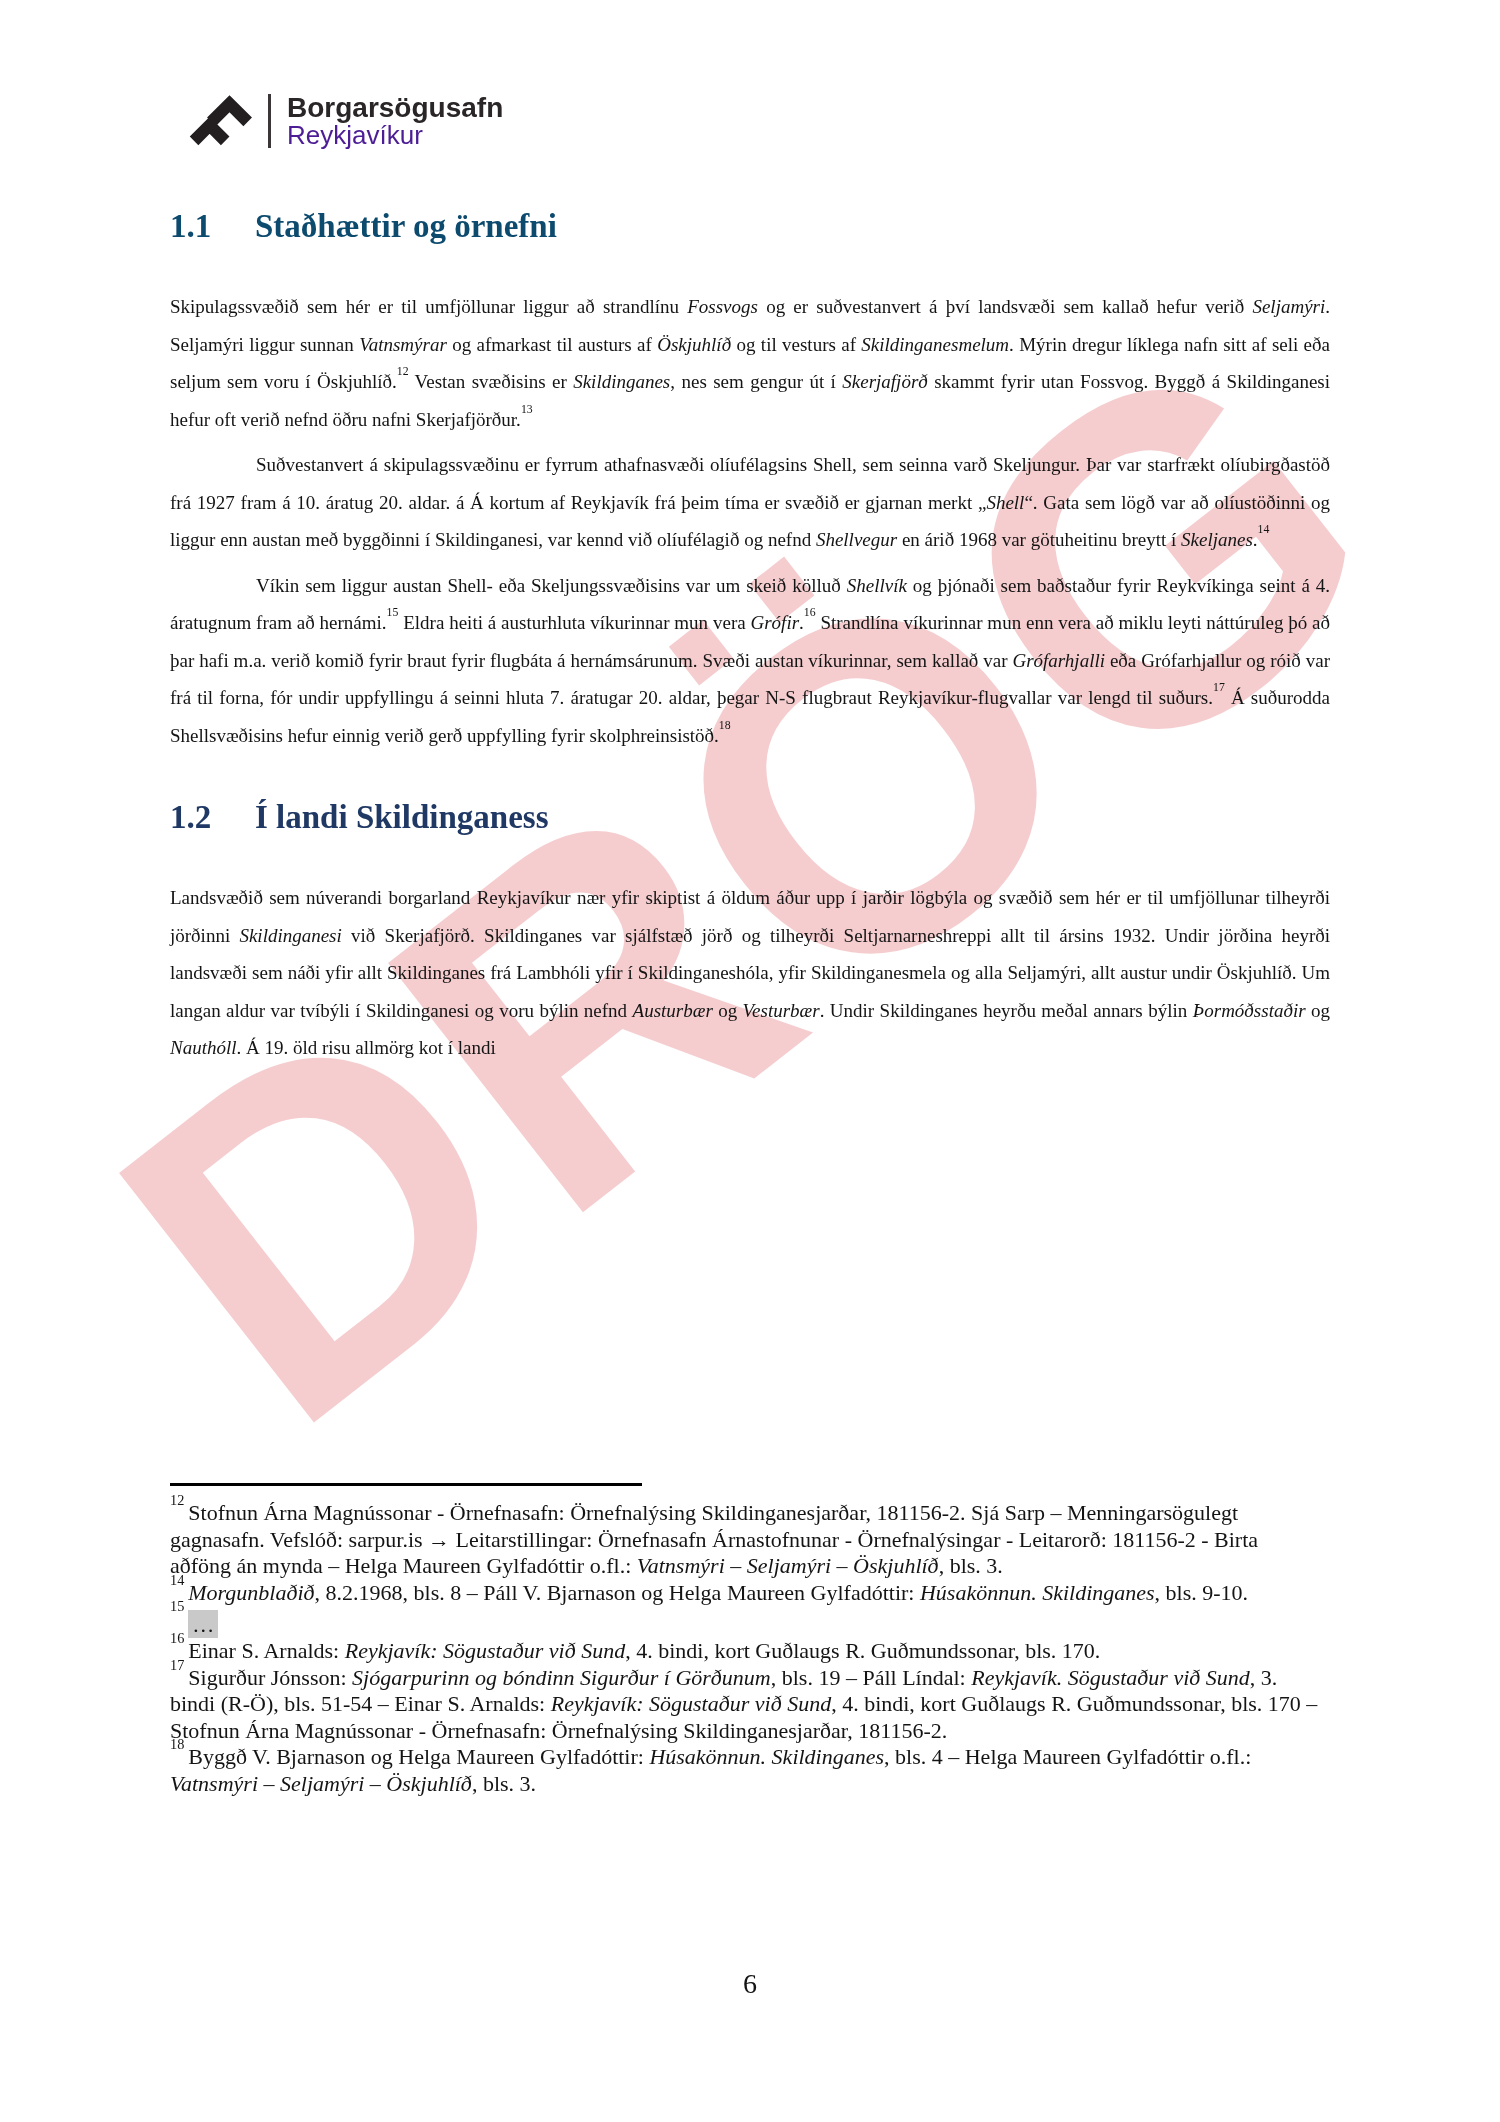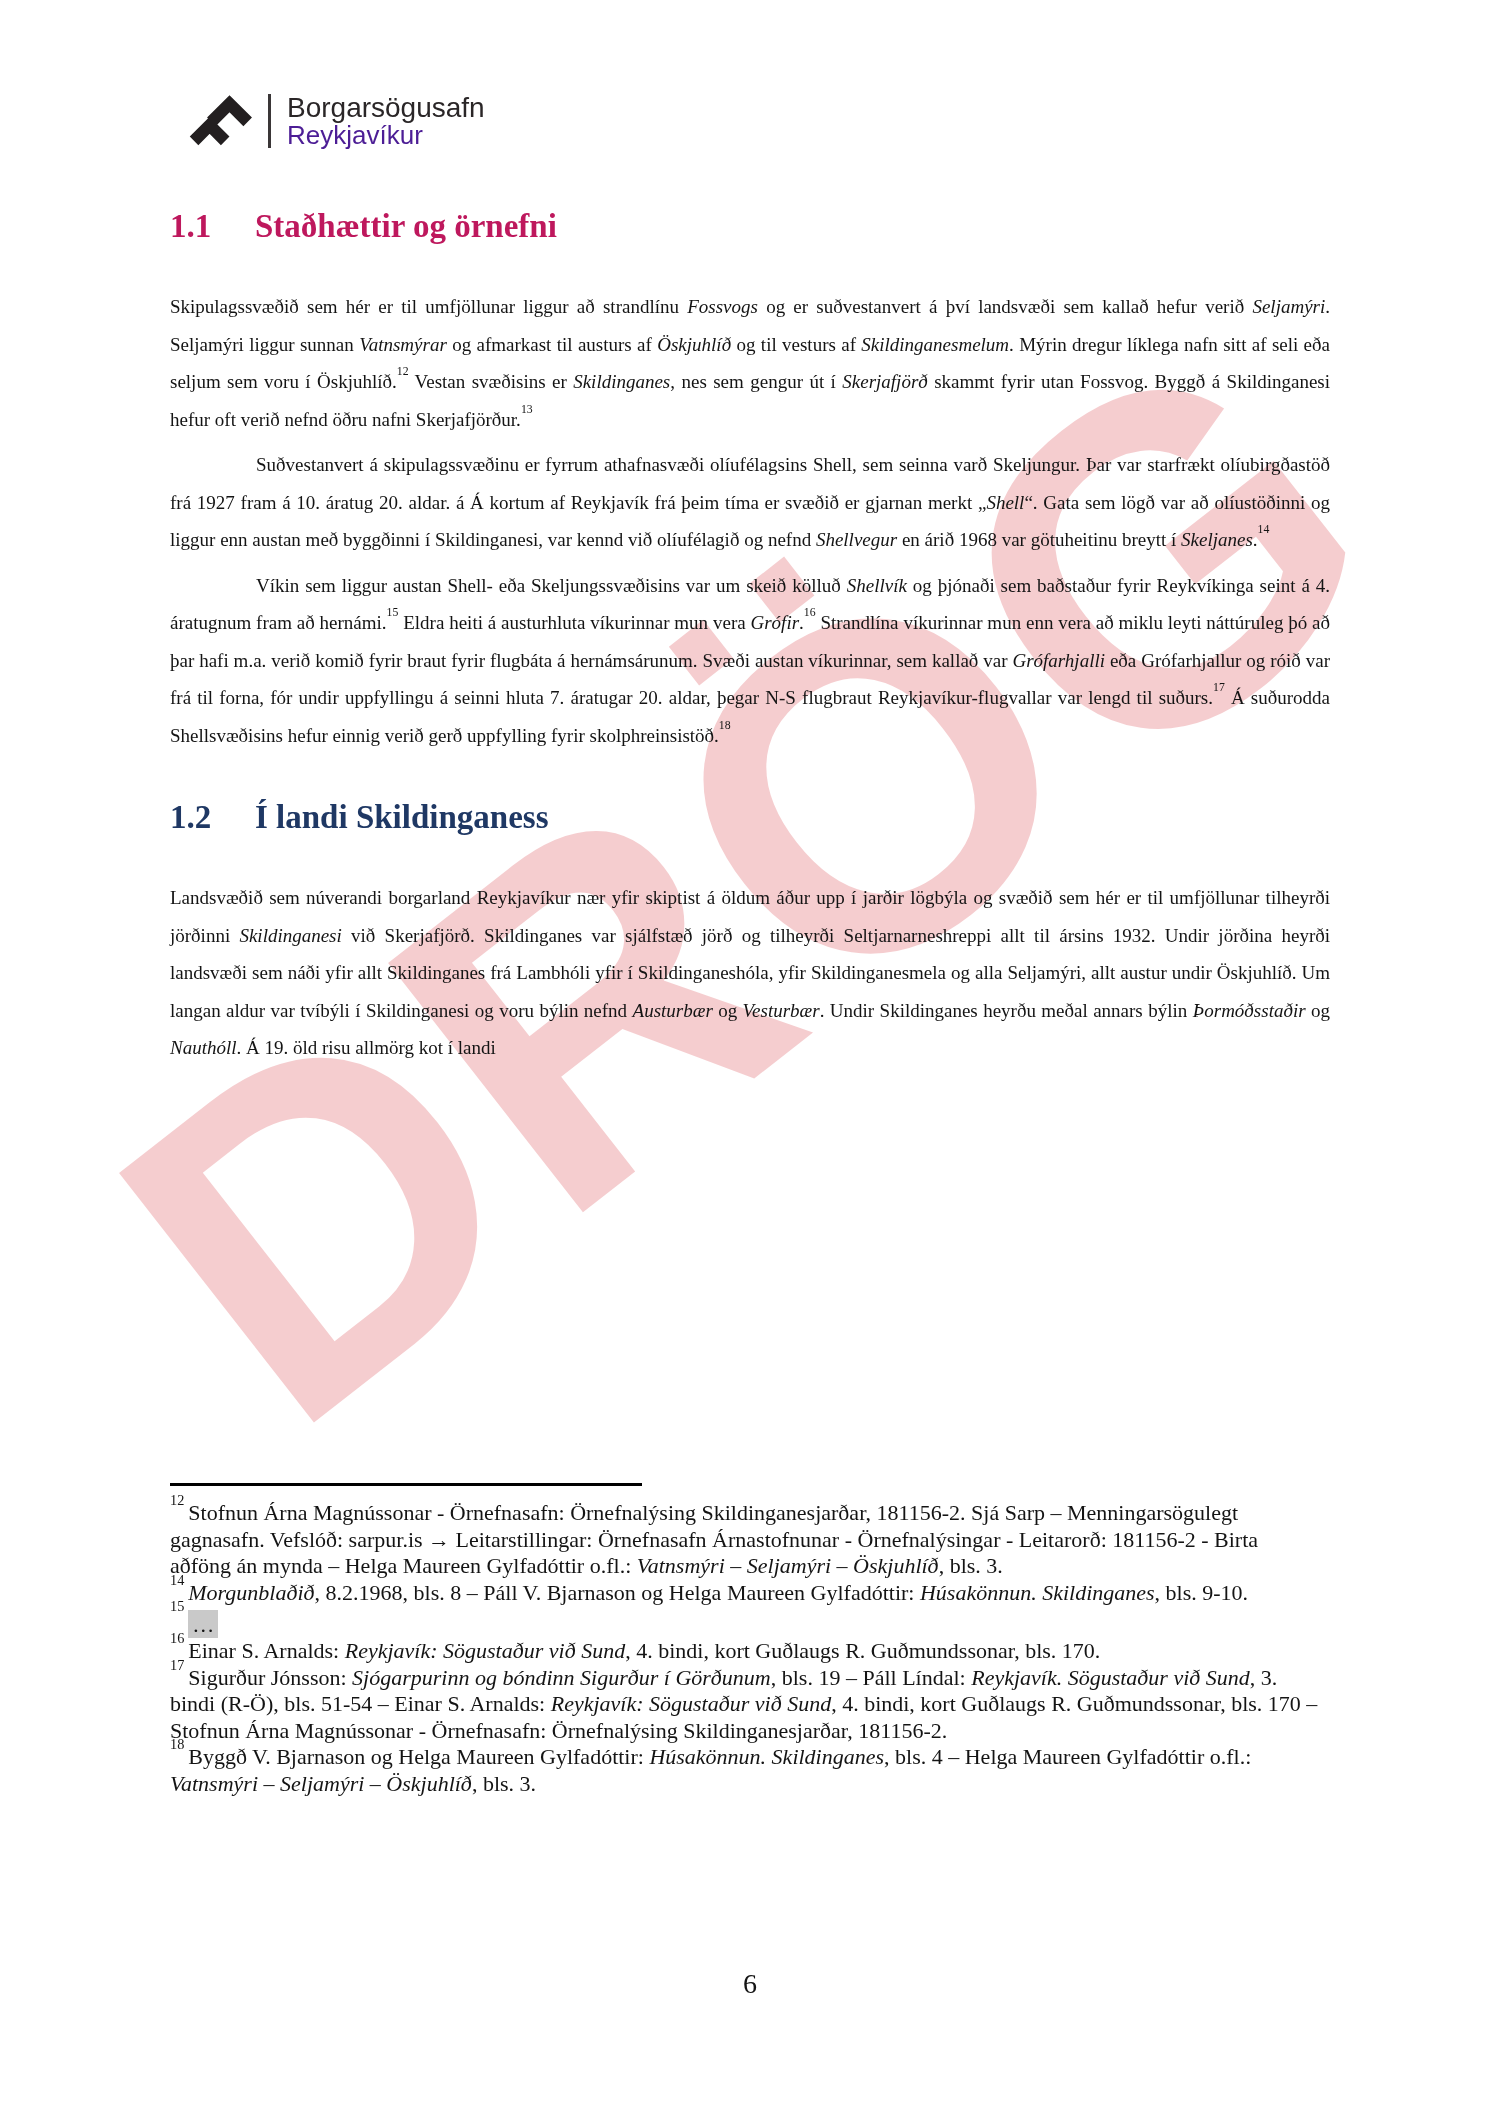--- a/index.html
+++ b/index.html
@@ -33,21 +33,21 @@
   .logo-row {
     margin:86px 0 0 18px;
     display:flex; align-items:center; gap:16px;
     height:70px;
   }
   .logo-icon { width:64px; height:56px; flex:0 0 auto; }
   .logo-divider { width:3px; height:54px; background:#3a3637; flex:0 0 auto; }
   .logo-text { display:flex; flex-direction:column; justify-content:center; line-height:1.05; }
   .logo-name {
     font-family:"Liberation Sans", sans-serif;
-    font-weight:normal; font-size:28px; color:#2a2627;
+    font-weight:bold; font-size:28px; color:#2a2627;
   }
   .logo-subname {
     font-family:"Liberation Sans", sans-serif;
     font-weight:normal; font-size:26px; color:#4c1d95;
   }
   .heading {
     font-weight:bold;
     font-size:33px;
     line-height:40px;
     margin:0 0 42px 0;
@@ -120,21 +120,21 @@
         <polyline points="27,32 48,11 69,32" fill="none" stroke="#231f20" stroke-width="14"></polyline>
       </svg>
       <div class="logo-divider"></div>
       <div class="logo-text">
         <span class="logo-name">Borgarsögusafn</span>
         <span class="logo-subname">Reykjavíkur</span>
       </div>
     </div>
 
     <div id="content-blocks">
-        <div class="heading first" style="color: #be185d;"><span class="h-num">1.1</span><span>Staðhættir og örnefni</span></div>
+        <div class="heading first" style="color: #0c4a6e;"><span class="h-num">1.1</span><span>Staðhættir og örnefni</span></div>
         <p class="body-para"><span>Skipulagssvæðið sem hér er til umfjöllunar liggur að strandlínu </span><em>Fossvogs</em><span> og er suðvestanvert á því landsvæði sem kallað hefur verið </span><em>Seljamýri</em><span>. Seljamýri liggur sunnan </span><em>Vatnsmýrar</em><span> og afmarkast til austurs af </span><em>Öskjuhlíð</em><span> og til vesturs af </span><em>Skildinganesmelum</em><span>. Mýrin dregur líklega nafn sitt af seli eða seljum sem voru í Öskjuhlíð.</span><sup class="fnref">12</sup><span> Vestan svæðisins er </span><em>Skildinganes</em><span>, nes sem gengur út í </span><em>Skerjafjörð</em><span> skammt fyrir utan Fossvog. Byggð á Skildinganesi hefur oft verið nefnd öðru nafni Skerjafjörður.</span><sup class="fnref">13</sup></p>
         <p class="body-para indent"><span>Suðvestanvert á skipulagssvæðinu er fyrrum athafnasvæði olíufélagsins Shell, sem seinna varð Skeljungur. Þar var starfrækt olíubirgðastöð frá 1927 fram á 10. áratug 20. aldar. á Á kortum af Reykjavík frá þeim tíma er svæðið er gjarnan merkt „</span><em>Shell</em><span>“. Gata sem lögð var að olíustöðinni og liggur enn austan með byggðinni í Skildinganesi, var kennd við olíufélagið og nefnd </span><em>Shellvegur</em><span> en árið 1968 var götuheitinu breytt í </span><em>Skeljanes</em><span>.</span><sup class="fnref">14</sup></p>
         <p class="body-para indent"><span>Víkin sem liggur austan Shell- eða Skeljungssvæðisins var um skeið kölluð </span><em>Shellvík</em><span> og þjónaði sem baðstaður fyrir Reykvíkinga seint á 4. áratugnum fram að hernámi.</span><sup class="fnref">15</sup><span> Eldra heiti á austurhluta víkurinnar mun vera </span><em>Grófir</em><span>.</span><sup class="fnref">16</sup><span> Strandlína víkurinnar mun enn vera að miklu leyti náttúruleg þó að þar hafi m.a. verið komið fyrir braut fyrir flugbáta á hernámsárunum. Svæði austan víkurinnar, sem kallað var </span><em>Grófarhjalli</em><span> eða Grófarhjallur og róið var frá til forna, fór undir uppfyllingu á seinni hluta 7. áratugar 20. aldar, þegar N-S flugbraut Reykjavíkur-flugvallar var lengd til suðurs.</span><sup class="fnref">17</sup><span> Á suðurodda Shellsvæðisins hefur einnig verið gerð uppfylling fyrir skolphreinsistöð.</span><sup class="fnref">18</sup></p>
         <div class="heading later" style="color: rgb(31, 56, 100);"><span class="h-num">1.2</span><span>Í landi Skildinganess</span></div>
         <p class="body-para"><span>Landsvæðið sem núverandi borgarland Reykjavíkur nær yfir skiptist á öldum áður upp í jarðir lögbýla og svæðið sem hér er til umfjöllunar tilheyrði jörðinni </span><em>Skildinganesi</em><span> við Skerjafjörð. Skildinganes var sjálfstæð jörð og tilheyrði Seltjarnarneshreppi allt til ársins 1932. Undir jörðina heyrði landsvæði sem náði yfir allt Skildinganes frá Lambhóli yfir í Skildinganeshóla, yfir Skildinganesmela og alla Seljamýri, allt austur undir Öskjuhlíð. Um langan aldur var tvíbýli í Skildinganesi og voru býlin nefnd </span><em>Austurbær</em><span> og </span><em>Vesturbær</em><span>. Undir Skildinganes heyrðu meðal annars býlin </span><em>Þormóðsstaðir</em><span> og </span><em>Nauthóll</em><span>. Á 19. öld risu allmörg kot í landi</span></p>
       </div>
 
   </div>
 
   <div class="footnotes">

